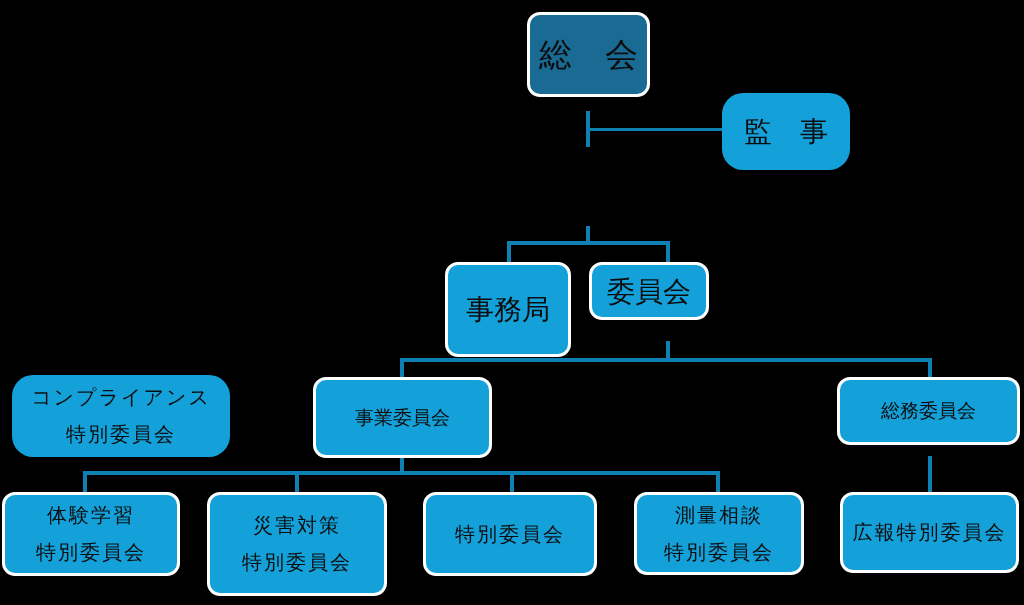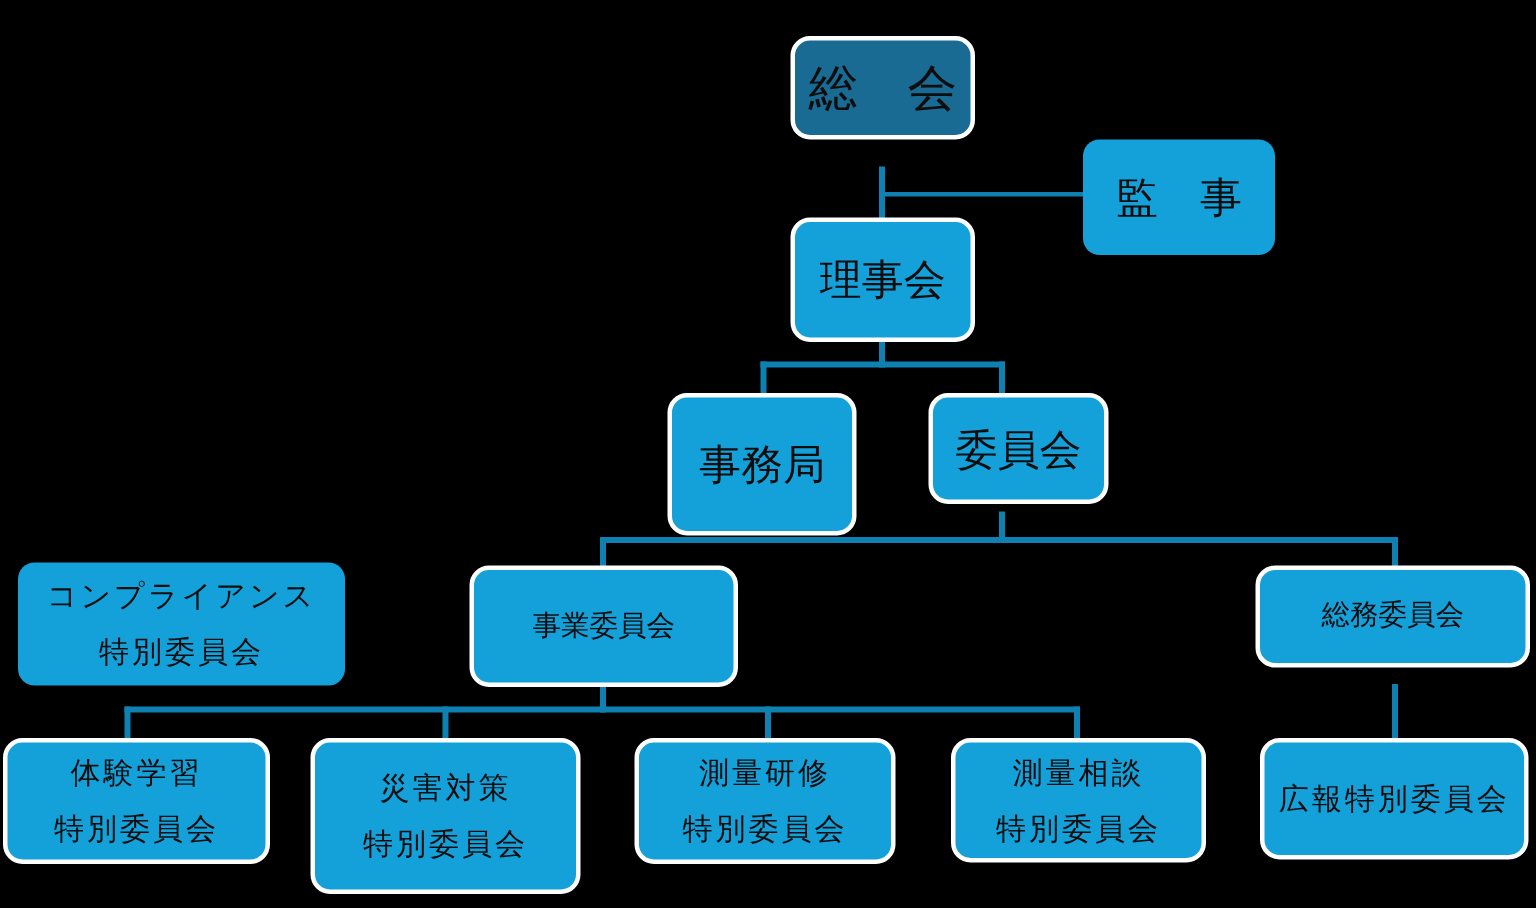--- a/index.html
+++ b/index.html
@@ -18,21 +18,21 @@
   .canvas{
     position:relative;
     width:1024px;
     height:605px;
     background:var(--bg);
     overflow:hidden;
   }
   .node{
     position:absolute;
     background:var(--box);
-    border-radius:11px;
+    border-radius:21px;
     display:flex;
     flex-direction:column;
     align-items:center;
     justify-content:center;
     text-align:center;
     color:var(--text);
     box-sizing:border-box;
     line-height:1.25;
   }
   .node.bordered{
@@ -64,37 +64,34 @@
   <div class="line" style="left:400px;top:358px;width:4px;height:21px"></div>
   <div class="line" style="left:928px;top:358px;width:4px;height:21px"></div>
   <div class="line" style="left:400px;top:456px;width:4px;height:19px"></div>
   <div class="line" style="left:83px;top:471px;width:637px;height:4px"></div>
   <div class="line" style="left:83px;top:471px;width:4px;height:22px"></div>
   <div class="line" style="left:295px;top:471px;width:4px;height:22px"></div>
   <div class="line" style="left:510px;top:471px;width:4px;height:22px"></div>
   <div class="line" style="left:716px;top:471px;width:4px;height:22px"></div>
   <div class="line" style="left:928px;top:456px;width:4px;height:37px"></div>
 
-  <div class="node dark bordered" style="left:527px;top:24px;width:123px;height:69px">
+  <div class="node dark bordered" style="left:527px;top:12px;width:123px;height:85px">
     <span class="lbl sz-xl">総　会</span>
   </div>
 
   <div class="node" style="left:722px;top:93px;width:128px;height:77px">
     <span class="lbl sz-lg">監　事</span>
   </div>
 
-  <div class="node bordered" style="left:527px;top:145px;width:123px;height:83px">
-    <span class="lbl sz-lg">理事会</span>
-  </div>
 
   <div class="node bordered" style="left:445px;top:262px;width:126px;height:95px">
     <span class="lbl sz-lg">事務局</span>
   </div>
 
-  <div class="node bordered" style="left:619px;top:262px;width:120px;height:74px">
+  <div class="node bordered" style="left:589px;top:262px;width:120px;height:58px">
     <span class="lbl sz-lg">委員会</span>
   </div>
 
   <div class="node two-line" style="left:12px;top:375px;width:218px;height:82px">
     <span class="lbl sz-sm">コンプライアンス</span>
     <span class="lbl sz-sm">特別委員会</span>
   </div>
 
   <div class="node bordered" style="left:313px;top:377px;width:179px;height:81px">
     <span class="lbl sz-md">事業委員会</span>
@@ -108,21 +105,20 @@
     <span class="lbl sz-sm">体験学習</span>
     <span class="lbl sz-sm">特別委員会</span>
   </div>
 
   <div class="node bordered two-line" style="left:207px;top:492px;width:180px;height:104px">
     <span class="lbl sz-sm">災害対策</span>
     <span class="lbl sz-sm">特別委員会</span>
   </div>
 
   <div class="node bordered two-line" style="left:423px;top:492px;width:174px;height:84px">
-    <span class="lbl sz-sm">測量研修</span>
     <span class="lbl sz-sm">特別委員会</span>
   </div>
 
   <div class="node bordered two-line" style="left:634px;top:492px;width:170px;height:83px">
     <span class="lbl sz-sm">測量相談</span>
     <span class="lbl sz-sm">特別委員会</span>
   </div>
 
   <div class="node bordered" style="left:840px;top:492px;width:179px;height:81px">
     <span class="lbl sz-sm">広報特別委員会</span>

